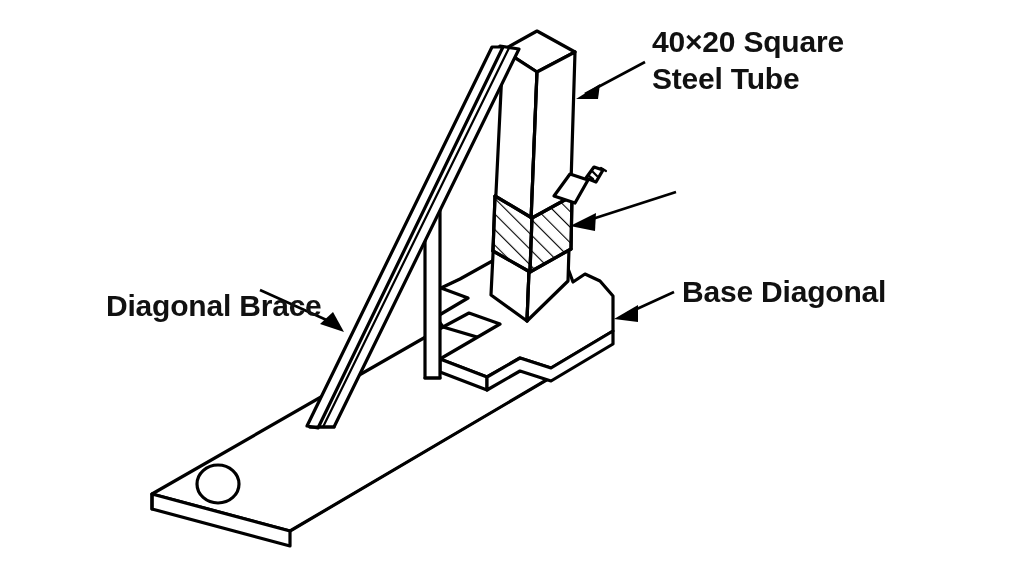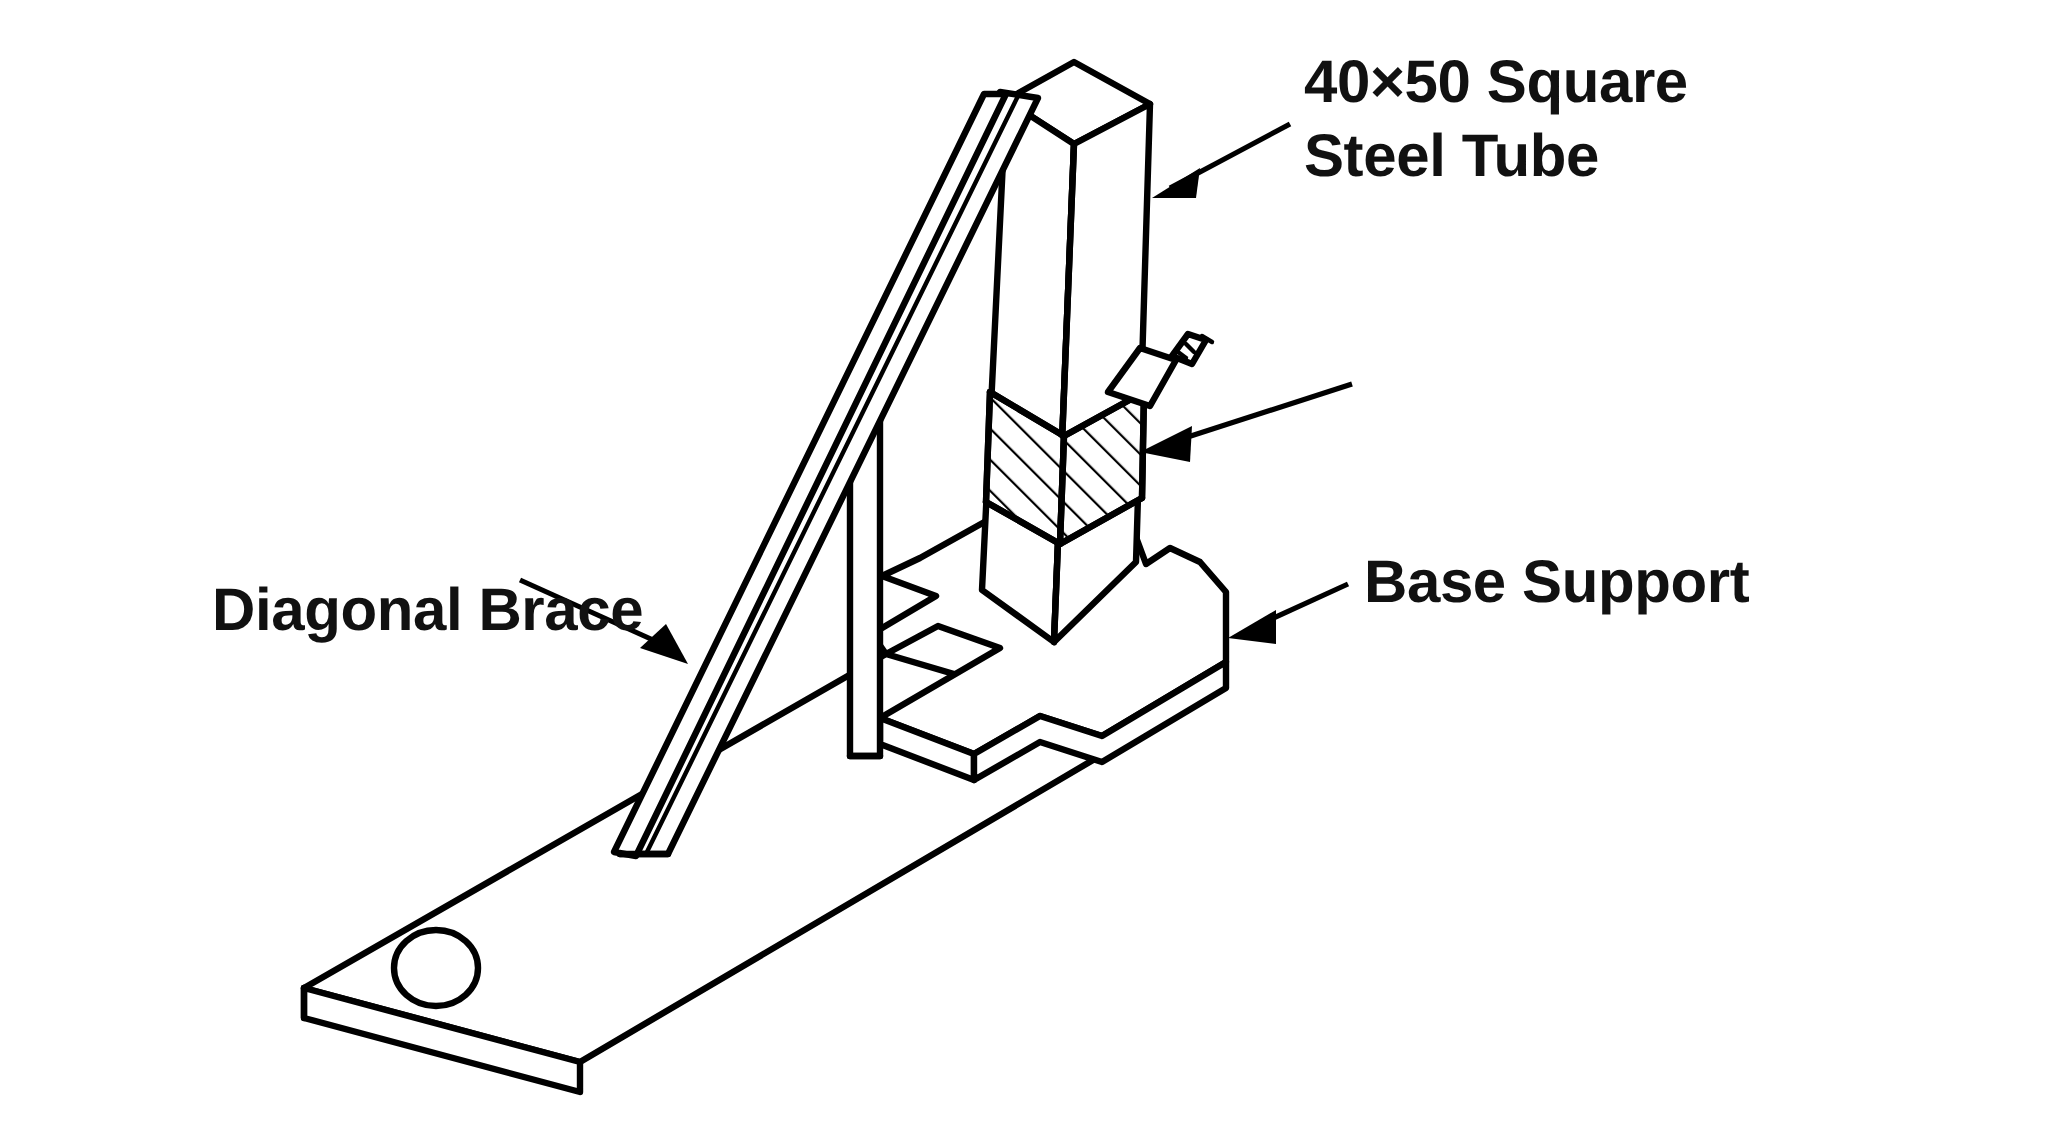--- a/index.html
+++ b/index.html
@@ -184,21 +184,21 @@
       <polygon class="arrowhead" points="570,226 596,213 595,231"></polygon>
 
       <path class="leader" d="M 674,292 L 628,313"></path>
       <polygon class="arrowhead" points="614,319 638,305 638,322"></polygon>
 
       <path class="leader" d="M 260,290 L 331,322"></path>
       <polygon class="arrowhead" points="344,332 320,324 333,312"></polygon>
     </g>
   </svg>
 
-  <div class="callout-text" id="label-tube">40×50 Square
+  <div class="callout-text" id="label-tube">40×20 Square
 Steel Tube</div>
 
 
-  <div class="callout-text" id="label-base">Base Support</div>
+  <div class="callout-text" id="label-base">Base Diagonal</div>
 
   <div class="callout-text" id="label-diag">Diagonal Brace</div>
 
 </div>
 
 </body></html>

